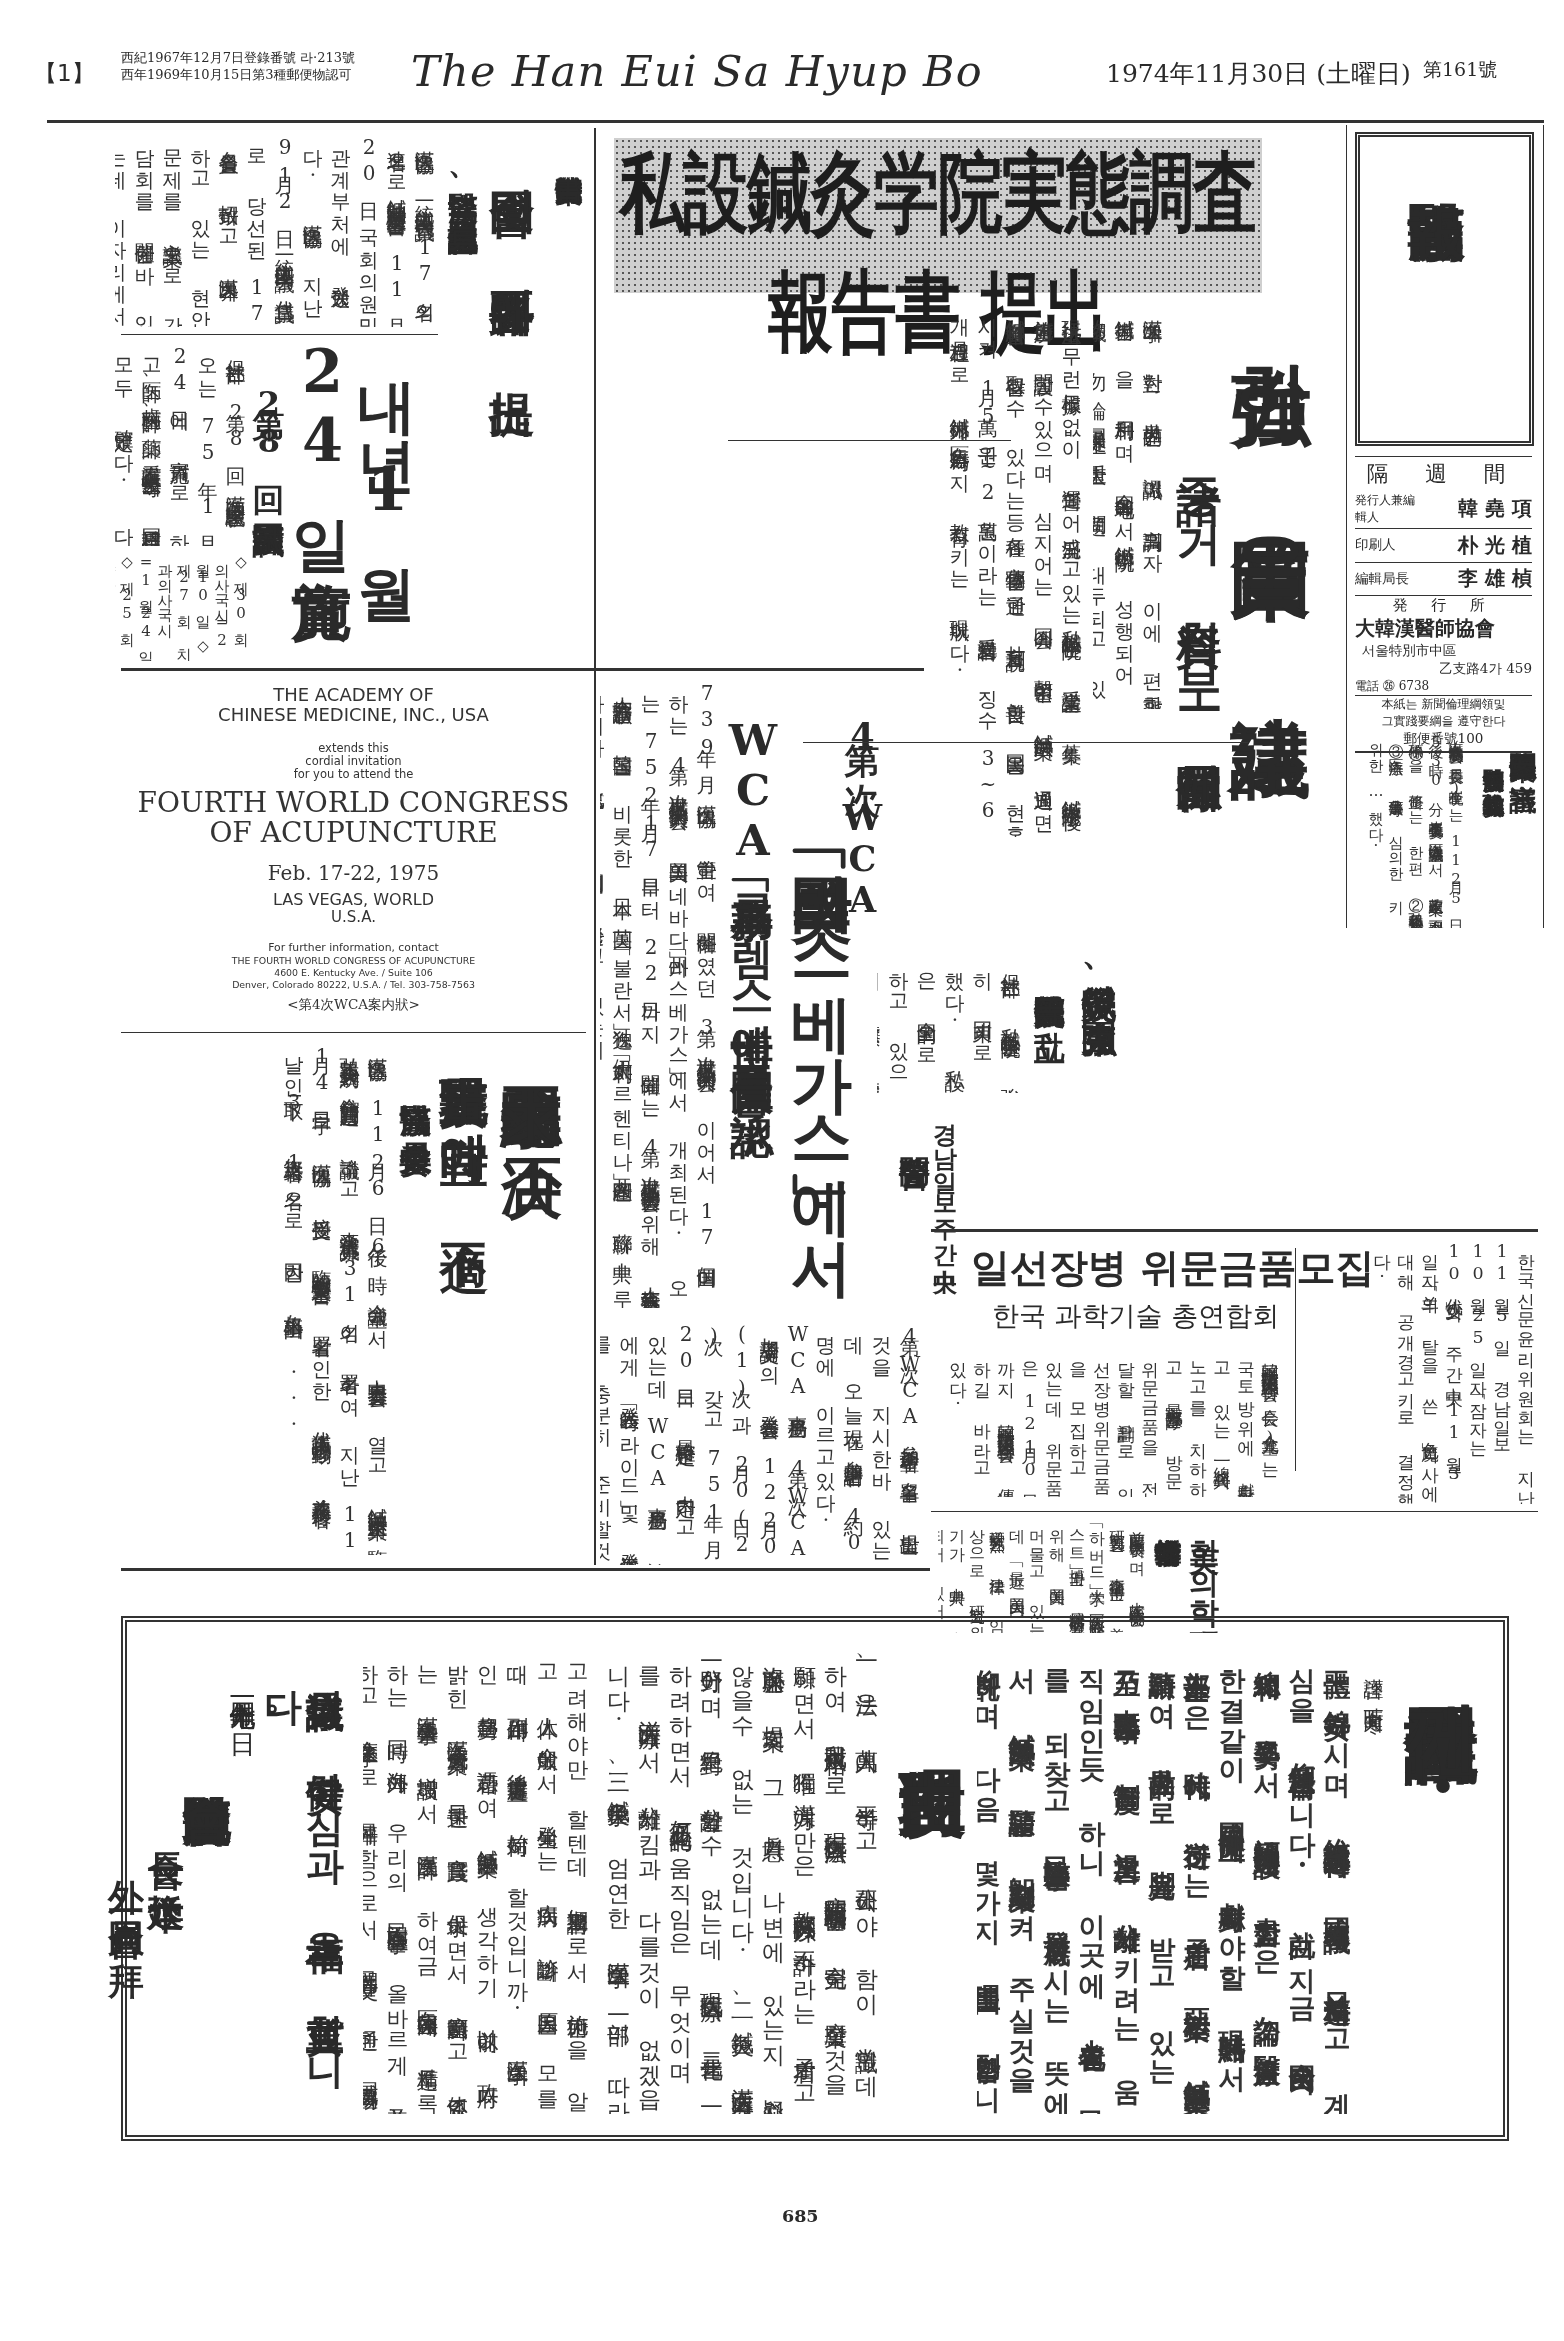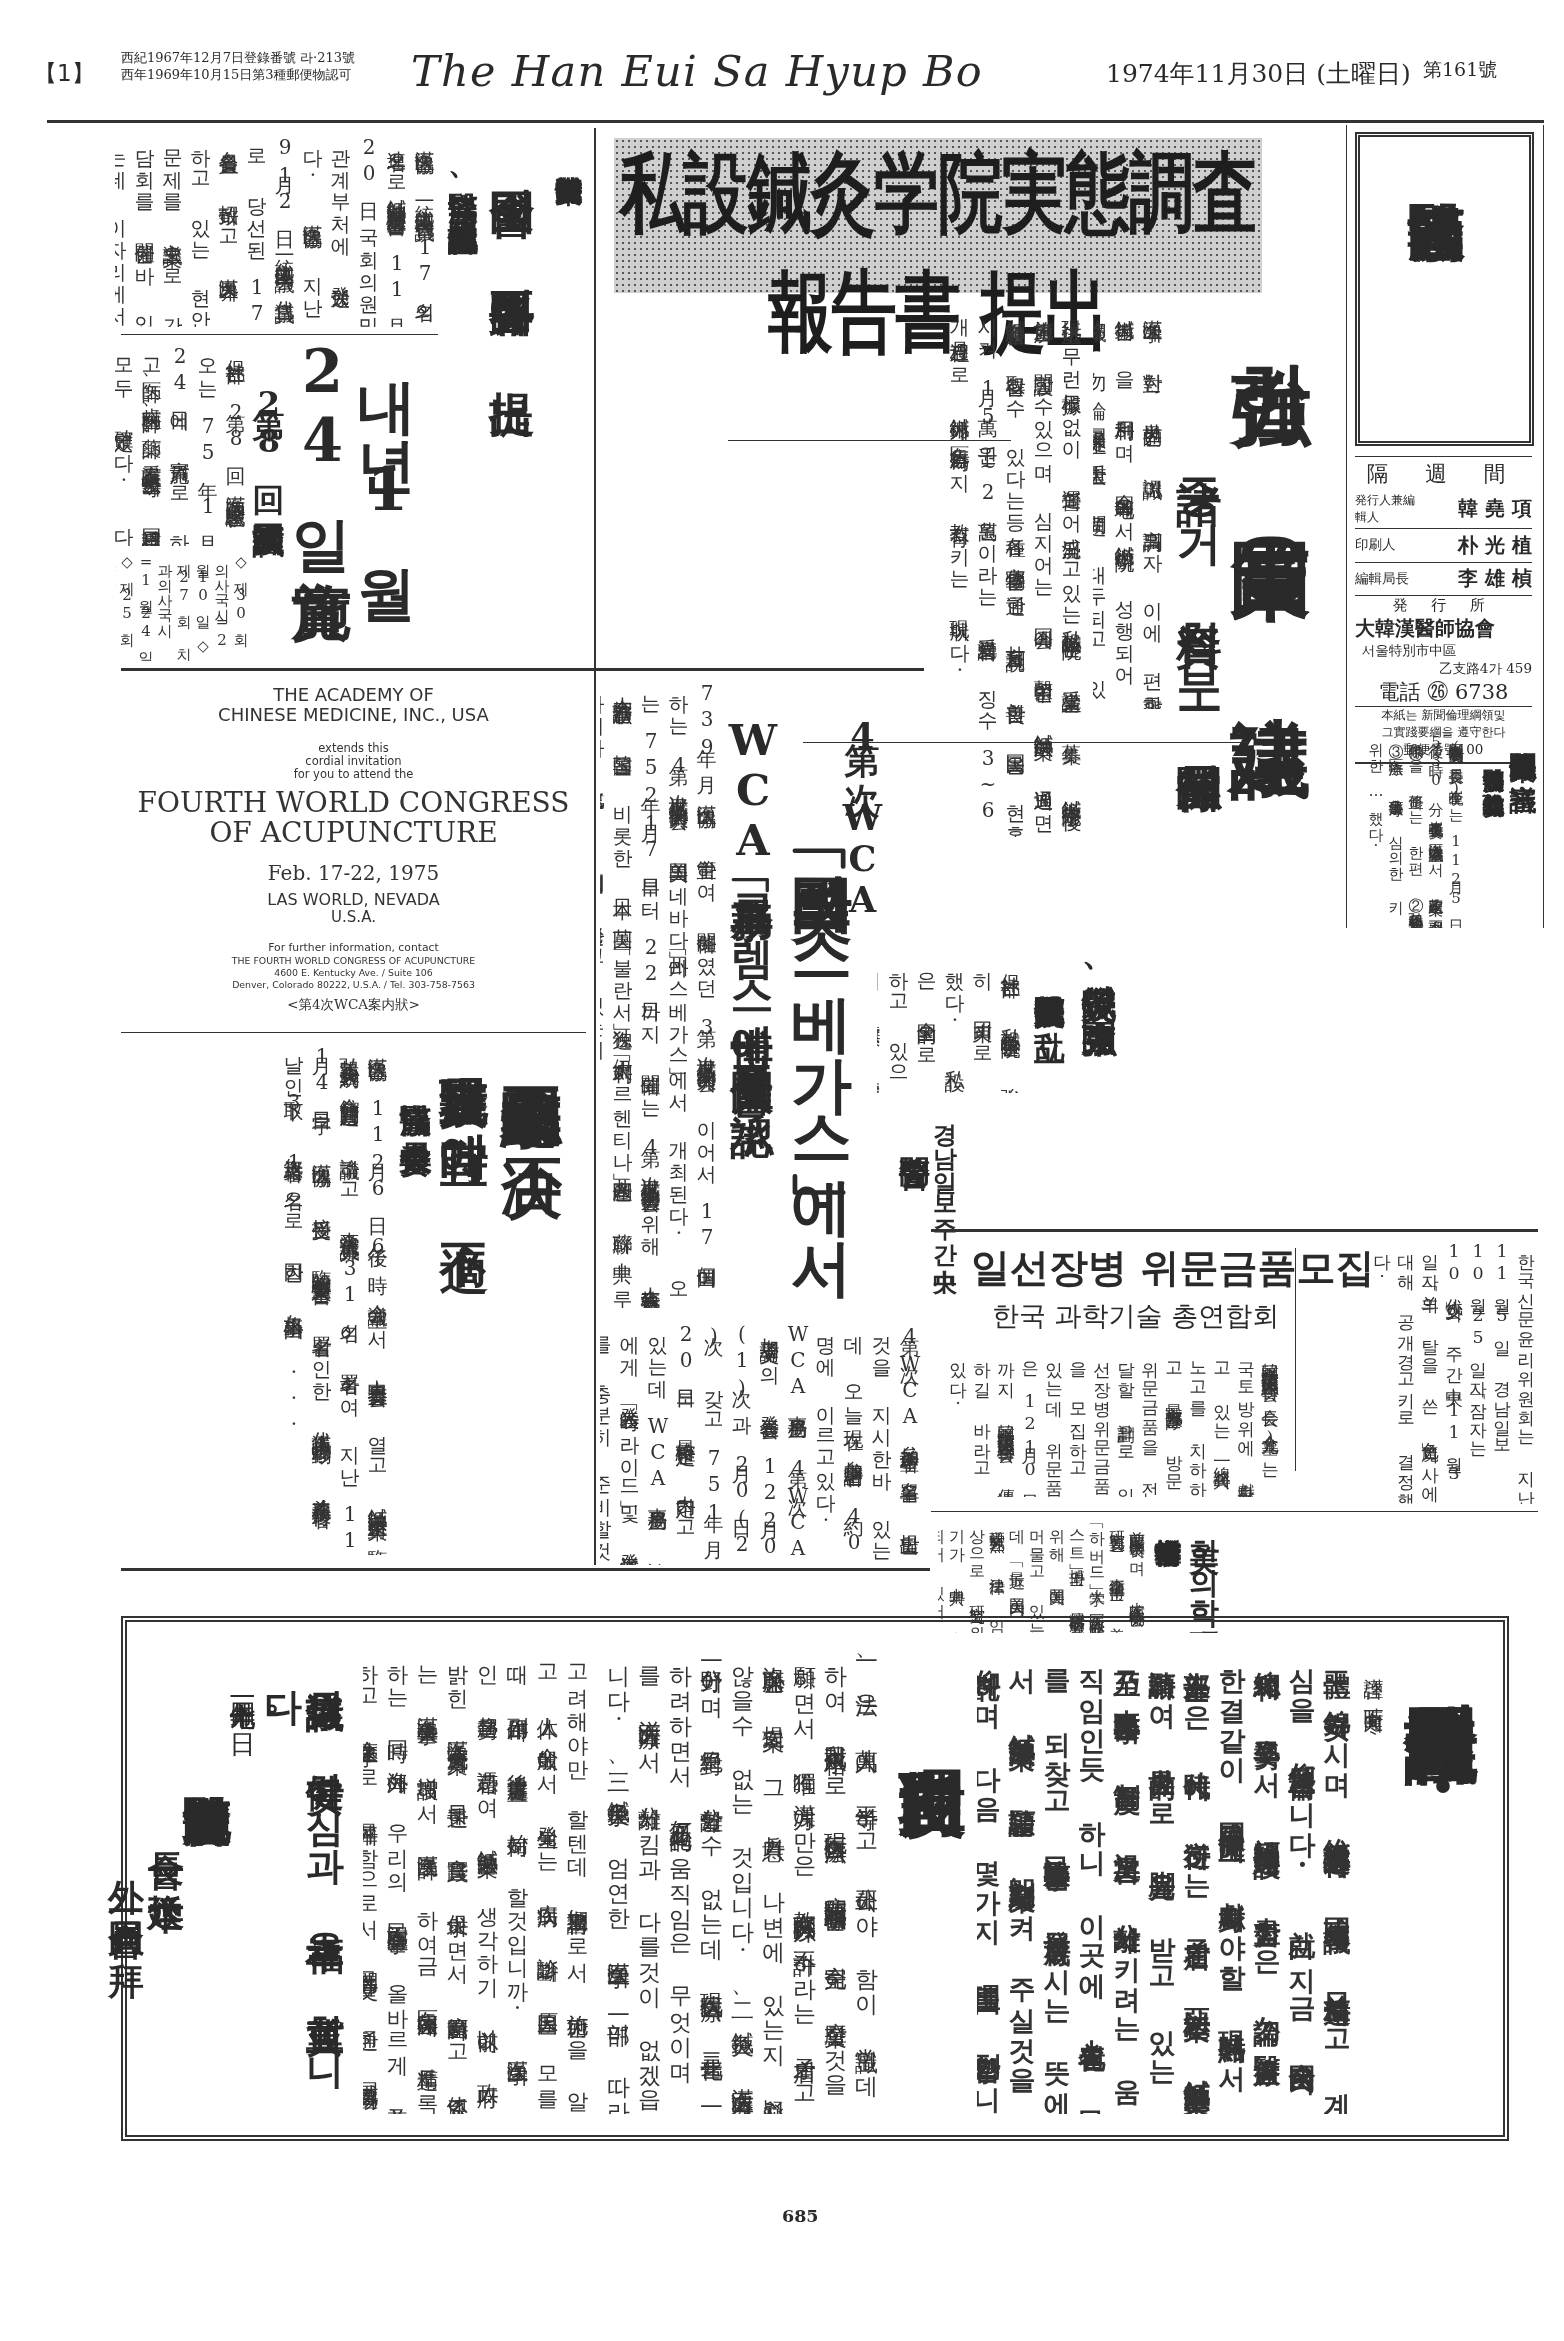--- a/index.html
+++ b/index.html
@@ -57,21 +57,21 @@
         <span class="bold">朴 光 植</span>
       </div>
     <div class="info-row">
         <span style="font-size:13.5px;">編輯局長</span>
         <span class="bold">李 雄 楨</span>
       </div>
     <div style="text-align:center;font-size:15px;letter-spacing:9.4px;">発 行 所</div>
     <div class="bold" style="text-align:left;font-size:20px;">大韓漢醫師協會</div>
     <div style="font-size:13.5px;padding-left:6.7px;">서울特別市中區</div>
     <div style="font-size:13.5px;text-align:right;">乙支路4가 459</div>
-    <div style="font-size:21px;text-align:center;border-bottom:1.3px solid #333;">電話 ㉖ 6738</div>
+    <div style="font-size:12px;border-bottom:1.3px solid #333;">電話 ㉖ 6738</div>
     <div style="font-size:12px;text-align:center;">本紙는 新聞倫理綱領및</div>
     <div style="font-size:12px;text-align:center;">그實踐要綱을 遵守한다</div>
     <div style="font-size:13.5px;text-align:center;border-bottom:2.7px solid #333;padding-bottom:2.7px;">郵便番號100</div>
   </div>
 
   <div class="abs v bold" style="right:4px;top:607px;font-size:27px;line-height:31px;height:196px;">保健關係法改正案 審議</div>
   <div class="abs v bold" style="right:36px;top:627px;font-size:21.6px;line-height:27px;height:175px;">漢醫協法制委 弘報委規約作成</div>
   <div class="abs v body-txt" style="left:4px;top:607px;width:115px;height:196px;font-size:15px;line-height:20px;letter-spacing:0.7px;">漢医協法制委員会(委員長 崔奎晩)는 11月25日 午後5時30分 崔奎晩委員長 漢医協会議室에서 定款改正案中 不合理한 條項①을 修正하는 한편 ②弘報委員会規約 ③医療法, 藥事法等을 심의한 키 위한 …했다.</div>
 </div>
 
@@ -110,21 +110,21 @@
 
 <div class="abs ad-box" style="left:121px;top:678px;width:465px;height:344px;">
   <div style="font-size:18px;line-height:20px;margin-top:6.7px;">THE ACADEMY OF</div>
   <div style="font-size:18px;line-height:20px;">CHINESE MEDICINE, INC., USA</div>
   <div style="font-size:11.5px;line-height:13px;margin-top:17.5px;">extends this</div>
   <div style="font-size:11.5px;line-height:13px;">cordial invitation</div>
   <div style="font-size:11.5px;line-height:13px;">for you to attend the</div>
   <div style="font-family:'DejaVu Serif',serif;font-size:28px;line-height:30px;margin-top:6.7px;">FOURTH WORLD CONGRESS</div>
   <div style="font-family:'DejaVu Serif',serif;font-size:28px;line-height:30px;">OF ACUPUNCTURE</div>
   <div style="font-family:'DejaVu Serif',serif;font-size:20px;line-height:34px;margin-top:8px;">Feb. 17-22, 1975</div>
-  <div style="font-size:16px;line-height:19px;">LAS WORLD, NEVADA</div>
+  <div style="font-size:16px;line-height:19px;">LAS VEGAS, WORLD</div>
   <div style="font-size:15px;line-height:17.5px;">U.S.A.</div>
   <div style="font-size:10.8px;line-height:13.5px;margin-top:15px;">For further information, contact</div>
   <div style="font-size:9.4px;line-height:12px;">THE FOURTH WORLD CONGRESS OF ACUPUNCTURE</div>
   <div style="font-size:9.4px;line-height:12px;">4600 E. Kentucky Ave. / Suite 106</div>
   <div style="font-size:9.4px;line-height:12px;">Denver, Colorado 80222, U.S.A. / Tel. 303-758-7563</div>
   <div style="font-size:13.5px;line-height:17.5px;margin-top:5.4px;font-family:'DejaVu Serif',serif;">&lt;第4次WCA案内狀&gt;</div>
 </div>
 <div class="rule-h thin" style="top:1032px;left:121px;width:465px;"></div>
 
 <div class="abs v bold" style="left:843px;top:715px;font-size:35px;line-height:39px;">第4次 WCA</div>

